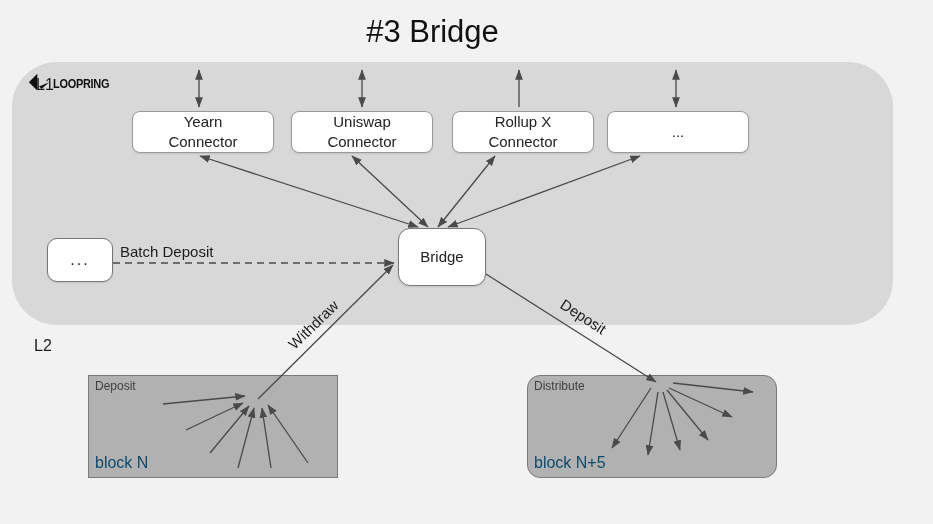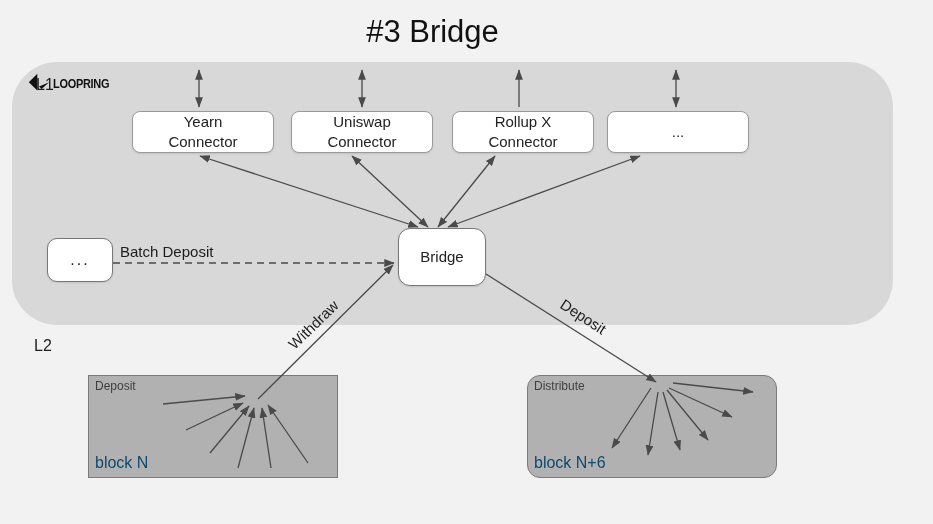--- a/index.html
+++ b/index.html
@@ -77,21 +77,21 @@
 <div class="abs l1-container"></div>
 <div class="abs layer-label l1-label">L1</div>
 <div class="abs layer-label l2-label">L2</div>
 
 <div class="abs l2-box collect-box">
   <span class="l2-box-title">Deposit</span>
   <span class="l2-box-block">block N</span>
 </div>
 <div class="abs l2-box distribute-box">
   <span class="l2-box-title">Distribute</span>
-  <span class="l2-box-block">block N+6</span>
+  <span class="l2-box-block">block N+5</span>
 </div>
 
 <svg class="overlay" width="933" height="524" viewBox="0 0 933 524">
   <defs>
     <marker id="ah" markerWidth="9" markerHeight="7" refX="7.5" refY="3" orient="auto-start-reverse">
       <path d="M0,0 L8,3 L0,6 z" fill="#4a4a4a"></path>
     </marker>
   </defs>
   <g stroke="#4a4a4a" stroke-width="1.3" fill="none">
 

